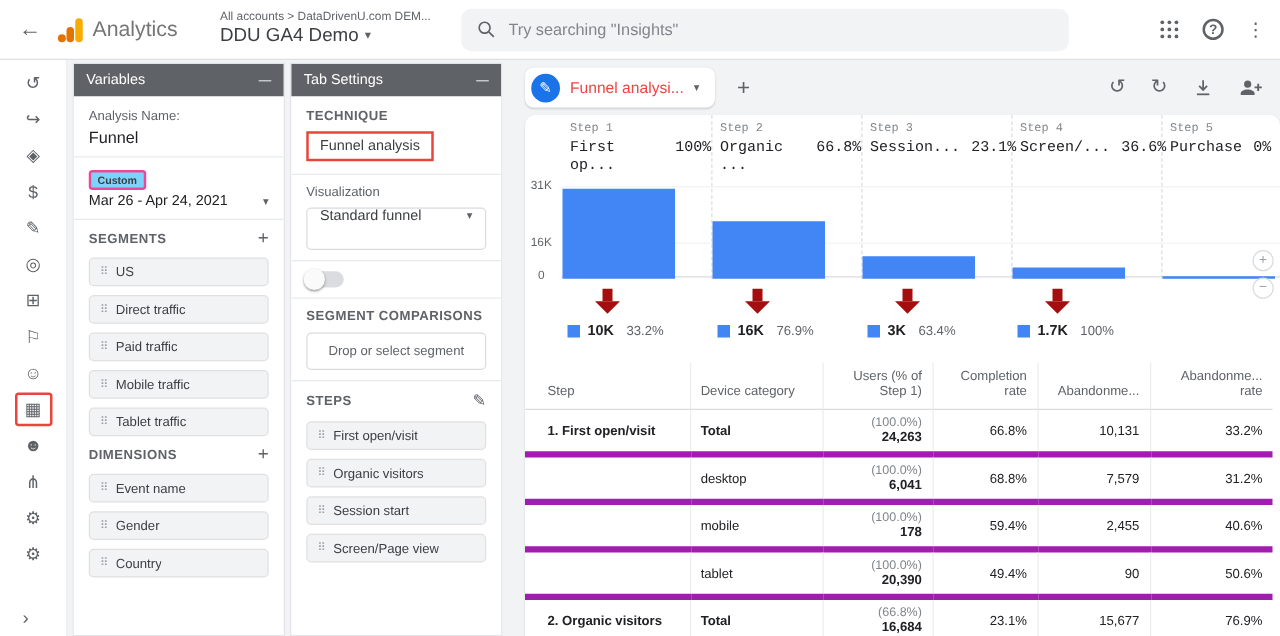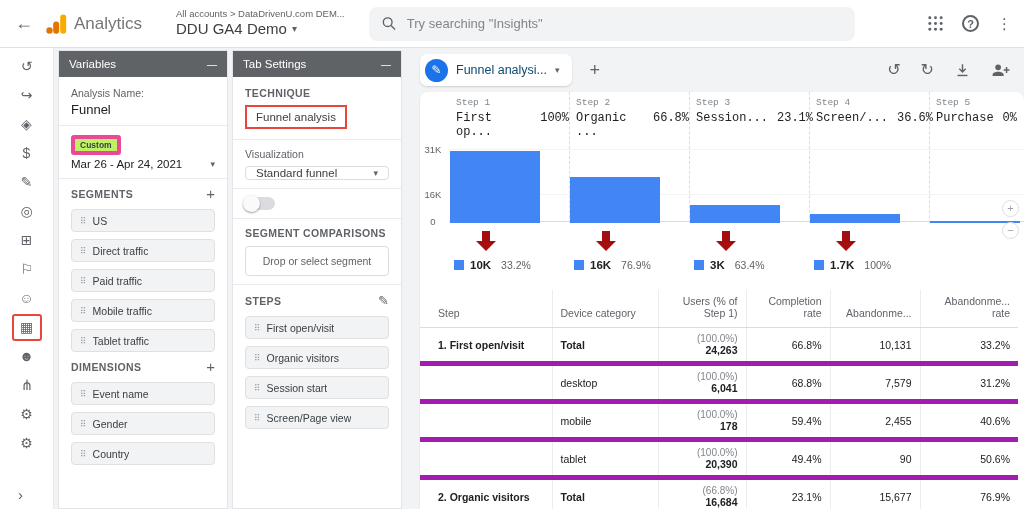--- a/index.html
+++ b/index.html
@@ -33,45 +33,45 @@
 
   
   .panel { width:170px; background:#fff; margin:2px 0 0 4px; border:1px solid #e3e5e8; flex:none; overflow:hidden; display:flex; flex-direction:column; }
   .panel-head { height:26px; background:#5f6368; color:#fff; font-size:11.5px; display:flex; align-items:center; justify-content:space-between; padding:0 10px; flex:none; }
   .panel-min { color:#fff; font-size:10px; cursor:pointer; }
   .panel-body { padding:10px 12px; overflow:hidden; }
   .lbl-small { font-size:10.5px; color:#5f6368; }
   .lbl-caps { font-size:10.5px; color:#5f6368; letter-spacing:.4px; font-weight:bold; }
   .an-value { font-size:13px; color:#202124; margin:3px 0 8px; }
   .hr { border-top:1px solid #e8eaed; margin:8px -12px; }
-  .date-badge { display:inline-block; font-size:8.5px; font-weight:bold; color:#3c4043; background:#bef264; border:4px solid #ec4899; border-radius:3px; padding:1px 5px; margin-bottom:3px; }
+  .date-badge { display:inline-block; font-size:8.5px; font-weight:bold; color:#3c4043; background:#7dd3fc; border:2px solid #ec4899; border-radius:3px; padding:1px 5px; margin-bottom:3px; }
   .date-row { display:flex; align-items:center; justify-content:space-between; font-size:11.5px; color:#202124; cursor:pointer; }
   .date-row .caret { font-size:9px; color:#5f6368; }
   .sec-head { display:flex; align-items:center; justify-content:space-between; margin:8px 0 8px; }
   .plus-btn { font-size:15px; color:#5f6368; cursor:pointer; line-height:14px; }
   .chip { height:23px; background:#f1f3f4; border:1px solid #e0e0e0; border-radius:4px; display:flex; align-items:center; gap:6px; padding:0 8px; margin-bottom:7px; cursor:grab; }
   .chip-handle { font-size:9px; color:#9aa0a6; }
   .chip-label { font-size:10.5px; color:#3c4043; white-space:nowrap; overflow:hidden; }
 
   .technique-box { display:inline-block; border:2px solid #e8453c; padding:4px 9px; font-size:11.5px; color:#3c4043; margin:6px 0 2px; background:#fff; }
-  .select-box { margin-top:6px; height:14px; border:1px solid #dadce0; border-radius:4px; display:flex; align-items:center; justify-content:space-between; padding:0 10px; font-size:11.5px; color:#3c4043; cursor:pointer; }
+  .select-box { margin-top:6px; height:34px; border:1px solid #dadce0; border-radius:4px; display:flex; justify-content:space-between; padding:0 10px; font-size:11.5px; color:#3c4043; cursor:pointer; }
   .select-box .caret { font-size:9px; color:#5f6368; }
   .toggle-row { display:flex; align-items:center; justify-content:space-between; margin:4px 0; }
   .toggle { width:30px; height:13px; background:#dadce0; border-radius:7px; position:relative; cursor:pointer; flex:none; }
   .toggle-knob { width:17px; height:17px; border-radius:50%; background:#fafafa; box-shadow:0 1px 2px rgba(0,0,0,.4); position:absolute; left:-2px; top:-2px; }
   .drop-zone { margin-top:7px; height:30px; border:1px solid #dadce0; border-radius:4px; display:flex; align-items:center; justify-content:center; font-size:10.5px; color:#5f6368; cursor:pointer; }
   .steps-head { display:flex; align-items:center; justify-content:space-between; margin:8px 0; }
   .pencil { color:#5f6368; font-size:13px; cursor:pointer; }
 
   
   .canvas { flex:1; display:flex; flex-direction:column; overflow:hidden; }
   .toolbar { height:44px; display:flex; align-items:center; padding:0 14px 0 18px; gap:14px; flex:none; }
   .tab-pill { background:#fff; border-radius:7px; box-shadow:0 1px 2px rgba(0,0,0,.15); height:32px; display:flex; align-items:center; gap:8px; padding:0 12px 0 5px; cursor:pointer; }
   .tab-pencil { width:23px; height:23px; border-radius:50%; background:#1a73e8; color:#fff; font-size:12px; text-align:center; line-height:23px; }
-  .tab-label { font-size:12.5px; color:#0c4a6e; }
+  .tab-label { font-size:12.5px; color:#ef4444; }
   .tab-caret { font-size:9px; color:#5f6368; }
   .newtab-btn { font-size:18px; color:#5f6368; cursor:pointer; padding:0 4px; }
   .tb-icons { margin-left:auto; display:flex; align-items:center; gap:20px; color:#5f6368; }
   .tb-icon { font-size:16px; cursor:pointer; line-height:1; }
 
   .card { background:#fff; border-radius:8px 8px 0 0; box-shadow:0 1px 2px rgba(0,0,0,.12); margin-left:18px; flex:1; position:relative; overflow:hidden; }
 
   
   .chart-area { position:relative; height:132px; }
   .ytick { position:absolute; left:0; width:26px; text-align:center; font-size:9.5px; color:#5f6368; transform:translateY(-50%); }

